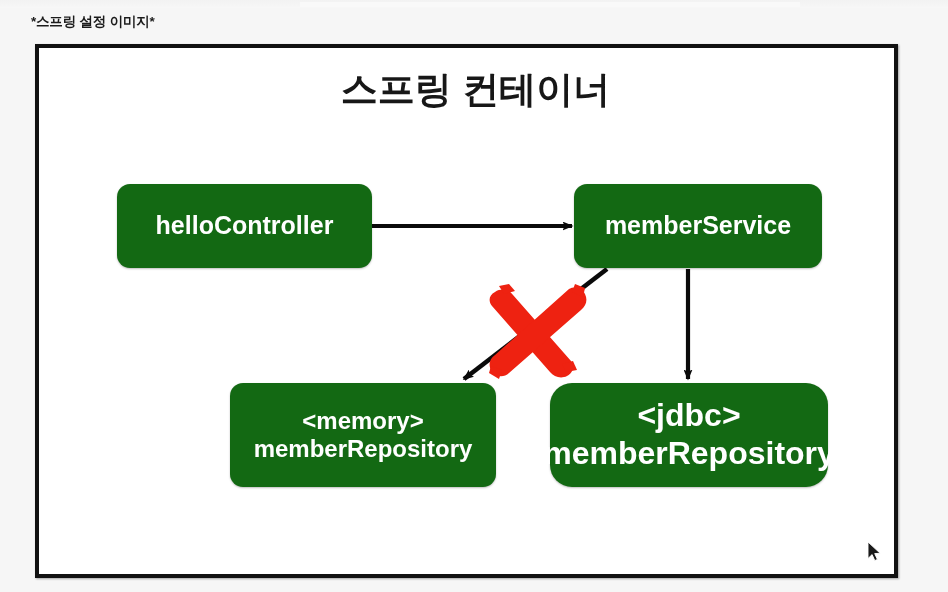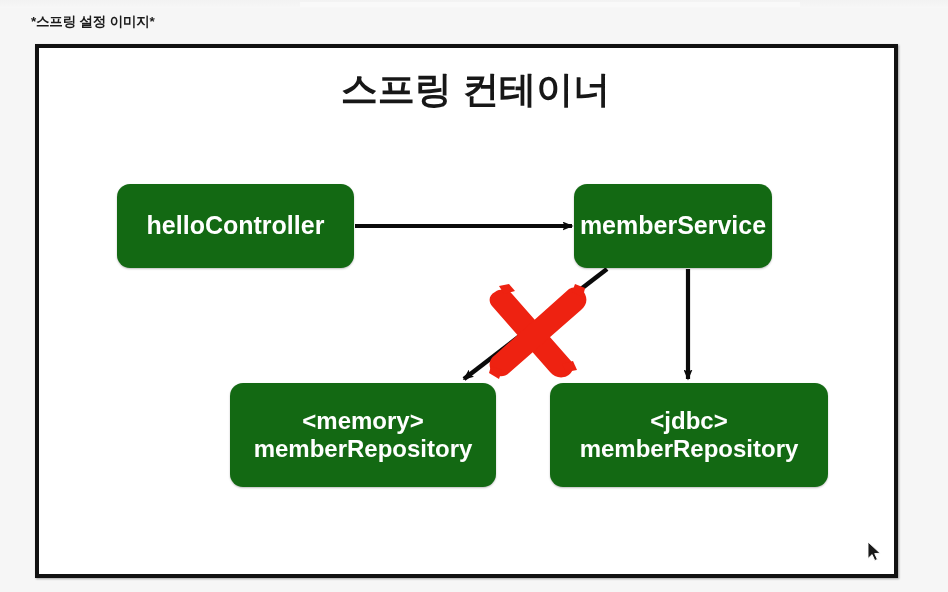--- a/index.html
+++ b/index.html
@@ -82,34 +82,35 @@
     font-weight: 700;
     display: flex;
     flex-direction: column;
     align-items: center;
     justify-content: center;
     text-align: center;
     line-height: 1.18;
     box-shadow: 0 1px 2px rgba(0,0,0,.25);
   }
   #node-hello {
-    left: 78px;   top: 136px;  width: 237px; height: 84px;
+    left: 78px;   top: 136px;  width: 255px; height: 84px;
     font-size: 25px;
   }
   #node-service {
-    left: 535px;  top: 136px;  width: 198px; height: 84px;
+    left: 535px;  top: 136px;  width: 248px; height: 84px;
     font-size: 25px;
   }
   #node-memory {
     left: 191px;  top: 335px;  width: 266px; height: 104px;
     font-size: 24px;
   }
   #node-jdbc {
     left: 511px;  top: 335px;  width: 278px; height: 104px;
-    font-size: 24px;
+    font-size: 32px;
+    border-radius: 22px;
   }
   .node .line1 { display: block; }
   .node .line2 { display: block; }
 
   
   .overlay {
     position: absolute;
     left: 0; top: 0;
     width: 855px;
     height: 526px;

